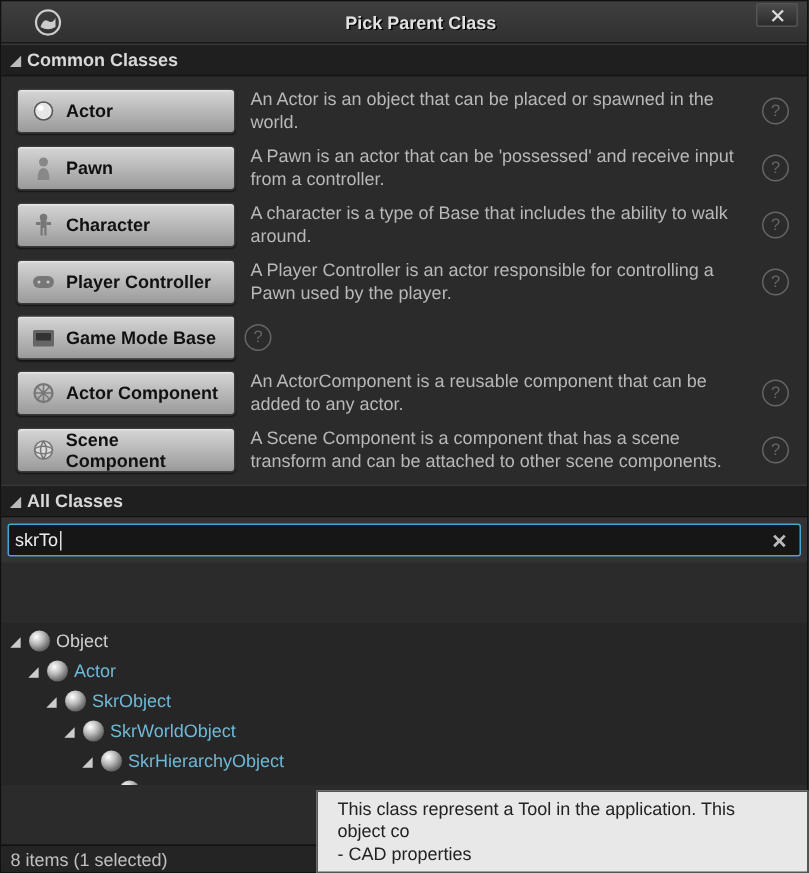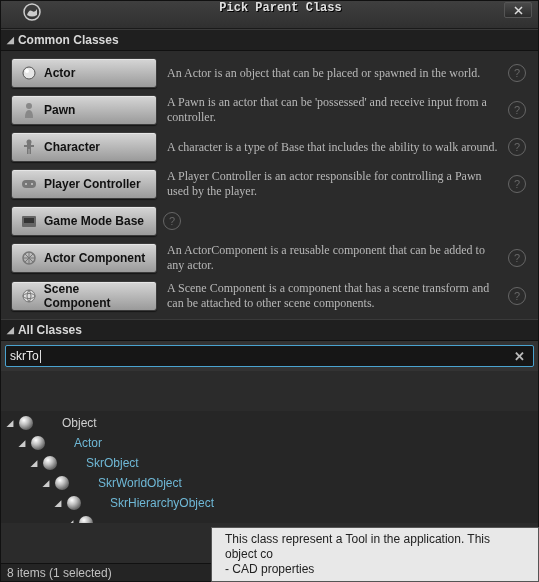--- a/index.html
+++ b/index.html
@@ -19,24 +19,23 @@
     background: linear-gradient(#3a3a3a, #2f2f2f);
     border: 1px solid #111;
     display: flex;
     flex-direction: column;
   }
   .titlebar {
     height: 28px;
     background: linear-gradient(#3f3f3f, #303030);
     border-bottom: 1px solid #1a1a1a;
     display: flex;
-    align-items: flex-start;
+    align-items: center;
     padding: 0 20px;
     position: relative;
-    font-family: Liberation Mono, monospace;
   }
   .titlebar .logo {
     width: 22px; height: 22px;
     display: flex; align-items: center; justify-content: center;
   }
   .titlebar .title {
     flex: 1;
     text-align: center;
     font-weight: bold;
     color: #e0e0e0;
@@ -95,21 +94,20 @@
     width: 18px; height: 18px;
     display: flex; align-items: center; justify-content: center;
     font-size: 13px;
   }
   .desc {
     flex: 1;
     color: #b8b8b8;
     font-size: 12px;
     line-height: 1.25;
     padding: 2px 4px;
-    font-family: Liberation Serif, serif;
   }
   .help {
     width: 18px; height: 18px;
     border: 1.5px solid #666;
     border-radius: 50%;
     color: #666;
     font-size: 11px;
     display: flex; align-items: center; justify-content: center;
     flex-shrink: 0;
     margin-right: 2px;
@@ -170,21 +168,21 @@
     font-size: 9px;
     color: #ccc;
     text-align: center;
   }
   .sphere {
     width: 14px; height: 14px;
     border-radius: 50%;
     background: radial-gradient(circle at 35% 30%, #fff 0%, #bdbdbd 35%, #6a6a6a 70%, #444 100%);
     flex-shrink: 0;
   }
-  .tree-label { color: #d0d0d0; margin-left: 25px; }
+  .tree-label { color: #d0d0d0; }
   .tree-label.link { color: #6fb8d6; }
   .hl { background: #e0c800; color: #000; padding: 0 1px; }
   .status {
     height: 18px;
     background: #242424;
     border-top: 1px solid #111;
     padding: 2px 6px;
     color: #c0c0c0;
     font-size: 12px;
   }

